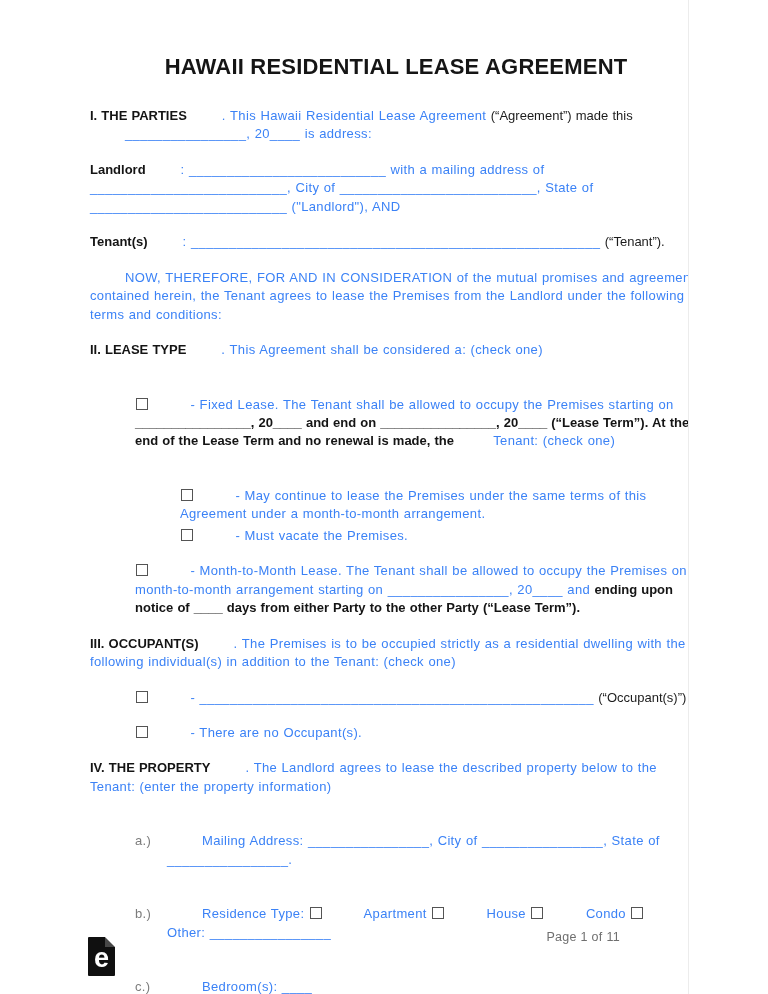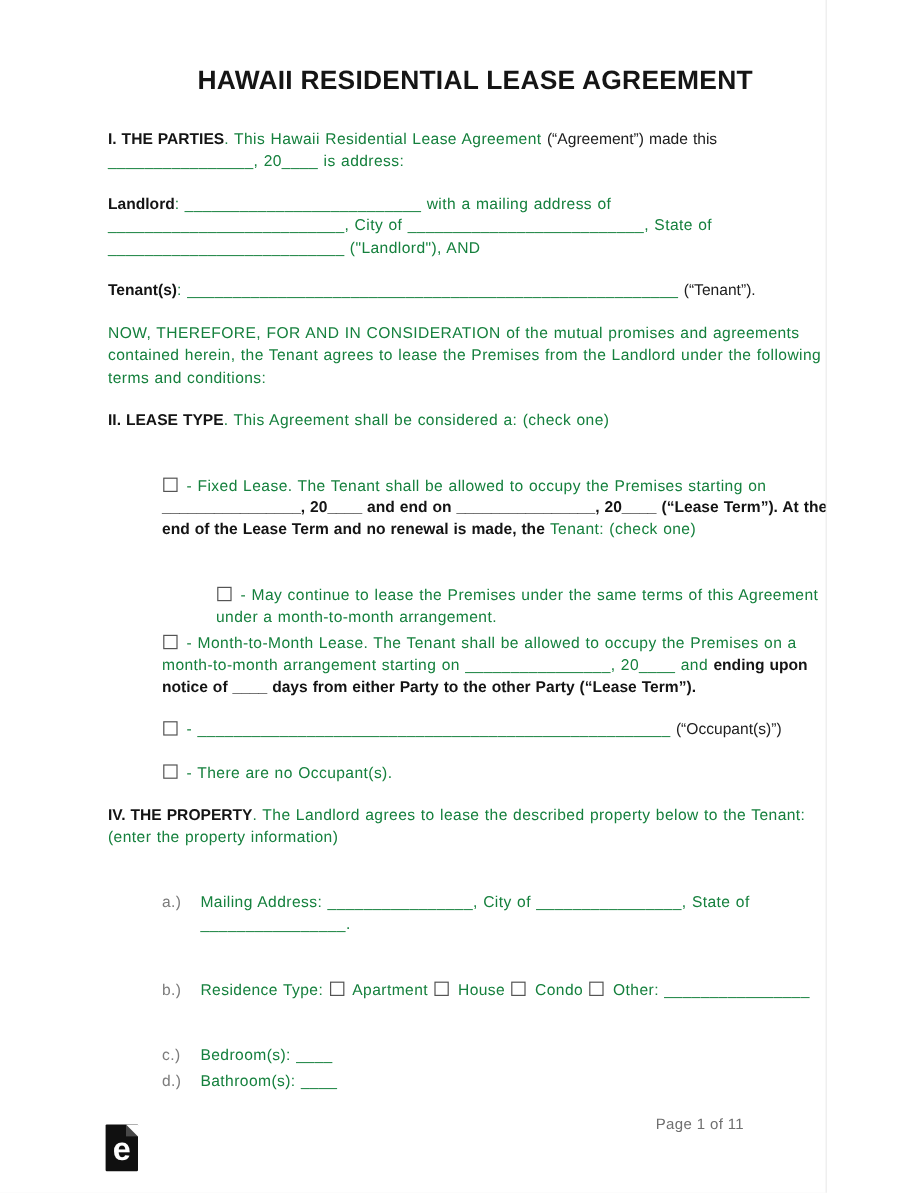--- a/index.html
+++ b/index.html
@@ -10,21 +10,21 @@
   }
   .content{position:absolute;left:90px;top:54px;width:612px;}
   .doc-title{
     font-size:22px;font-weight:bold;color:#151515;text-align:center;
     margin:0 0 27px 0;letter-spacing:.2px;
   }
   .para{font-size:13px;line-height:1.42;margin:0 0 17px 0;color:#7c7c7c;word-spacing:.5px;}
   .para.tight{margin-bottom:3px;margin-top:36px;}
   .ind1{margin-left:45px;}
   .ind2{margin-left:90px;}
-  .r-g{color:#15803d;letter-spacing:.35px;}
+  .r-g{color:#3b82f6;letter-spacing:.35px;padding-left:35px;}
   .r-b{color:#1c1c1c;letter-spacing:0;}
   .r-hb{color:#141414;font-weight:bold;letter-spacing:0;}
   .r-bb{color:#141414;font-weight:bold;letter-spacing:0;}
   .checkbox{
     display:inline-block;width:10px;height:10px;background:#fff;
     border:1.6px solid #545454;margin:0 3px -1px 1px;vertical-align:baseline;
   }
   .hang{display:flex;}
   .hang .marker{flex:0 0 32px;color:#7c7c7c;letter-spacing:.35px;}
   .hang .li-body{flex:1;}
@@ -54,21 +54,23 @@
   <div class="content">
     <h1 class="doc-title">HAWAII RESIDENTIAL LEASE AGREEMENT</h1>
     <main>
         <p class="para"><span class="r-hb">I. THE PARTIES</span><span class="r-g">. This Hawaii Residential Lease Agreement </span><span class="r-b">(“Agreement”) made this </span><span class="r-g">________________, 20____ is address:</span></p>
         <p class="para"><span class="r-hb">Landlord</span><span class="r-g">: __________________________ with a mailing address of __________________________, City of __________________________, State of __________________________ ("Landlord"), AND</span></p>
         <p class="para"><span class="r-hb">Tenant(s)</span><span class="r-g">: ______________________________________________________ </span><span class="r-b">(“Tenant”).</span></p>
         <p class="para"><span class="r-g">NOW, THEREFORE, FOR AND IN CONSIDERATION of the mutual promises and agreements contained herein, the Tenant agrees to lease the Premises from the Landlord under the following terms and conditions:</span></p>
         <p class="para"><span class="r-hb">II. LEASE TYPE</span><span class="r-g">. This Agreement shall be considered a: (check one)</span></p>
         <p class="para ind1 tight"><span class="checkbox"></span><span class="r-g"> - Fixed Lease. The Tenant shall be allowed to occupy the Premises starting on </span><span class="r-bb">________________, 20____ and end on ________________, 20____ (“Lease Term”). At the end of the Lease Term and no renewal is made, the</span><span class="r-g"> Tenant: (check one)</span></p>
         <p class="para ind2 tight"><span class="checkbox"></span><span class="r-g"> - May continue to lease the Premises under the same terms of this Agreement under a month-to-month arrangement.</span></p>
+        <p class="para ind2"><span class="checkbox"></span><span class="r-g"> - Must vacate the Premises.</span></p>
         <p class="para ind1"><span class="checkbox"></span><span class="r-g"> - Month-to-Month Lease. The Tenant shall be allowed to occupy the Premises on a month-to-month arrangement starting on ________________, 20____ and </span><span class="r-bb">ending upon notice of ____ days from either Party to the other Party (“Lease Term”).</span></p>
+        <p class="para"><span class="r-hb">III. OCCUPANT(S)</span><span class="r-g">. The Premises is to be occupied strictly as a residential dwelling with the following individual(s) in addition to the Tenant: (check one)</span></p>
         <p class="para ind1"><span class="checkbox"></span><span class="r-g"> - ____________________________________________________ </span><span class="r-b">(“Occupant(s)”)</span></p>
         <p class="para ind1"><span class="checkbox"></span><span class="r-g"> - There are no Occupant(s).</span></p>
         <p class="para"><span class="r-hb">IV. THE PROPERTY</span><span class="r-g">. The Landlord agrees to lease the described property below to the Tenant: (enter the property information)</span></p>
         <p class="para ind1 tight hang">
           <span class="marker">a.)</span>
           <span class="li-body"><span class="r-g">Mailing Address: ________________, City of ________________, State of ________________.</span></span>
         </p>
         <p class="para ind1 tight hang">
           <span class="marker">b.)</span>
           <span class="li-body"><span class="r-g">Residence Type: </span><span class="checkbox"></span><span class="r-g"> Apartment </span><span class="checkbox"></span><span class="r-g"> House </span><span class="checkbox"></span><span class="r-g"> Condo </span><span class="checkbox"></span><span class="r-g"> Other: ________________</span></span>

